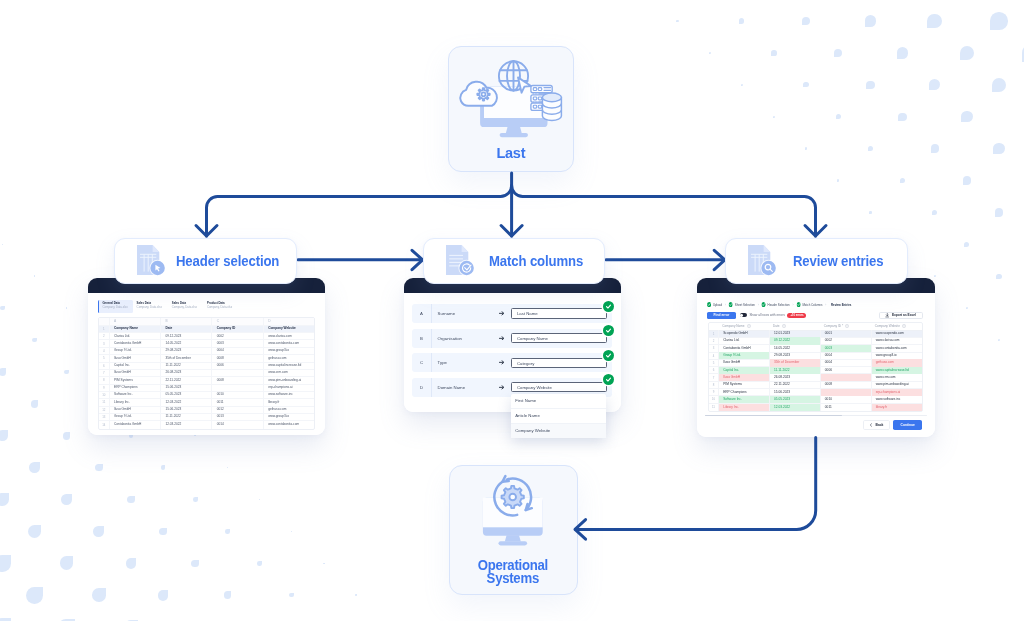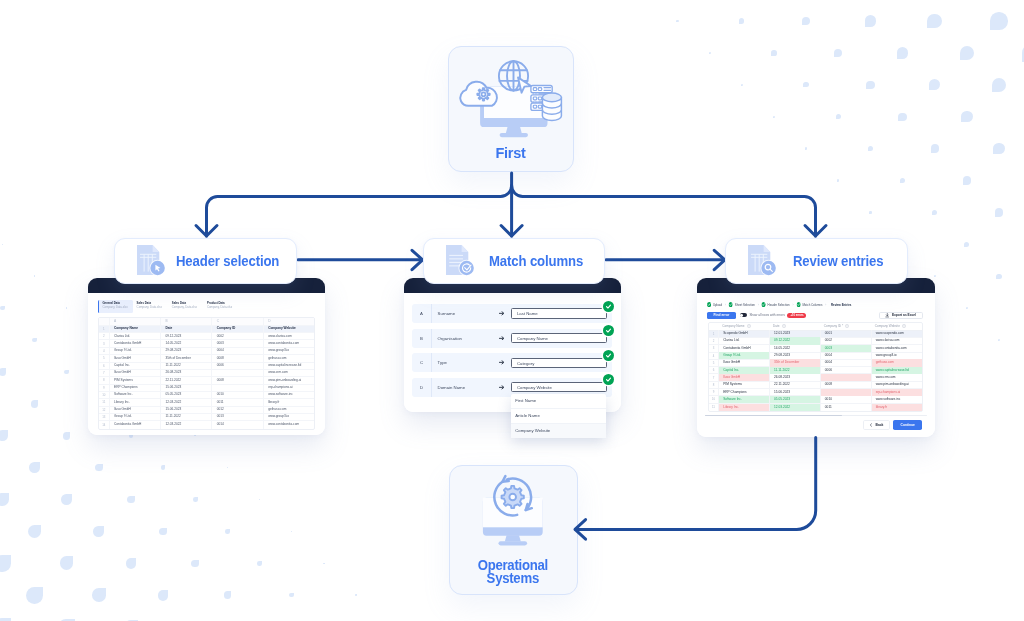--- a/index.html
+++ b/index.html
@@ -247,21 +247,21 @@
             </g>
           </g>
           <g fill="#fcfdff" stroke="#8aaceb" stroke-width="1.5">
             <path d="M83.4 37.4 v18.7 a9.5 4.3 0 0 0 19 0 v-18.7 z"></path>
             <ellipse cx="92.9" cy="37.4" rx="9.5" ry="4.3" fill="#e2ebfb"></ellipse>
             <path d="M83.4 43.6 a9.5 4.3 0 0 0 19 0" fill="none"></path>
             <path d="M83.4 49.9 a9.5 4.3 0 0 0 19 0" fill="none"></path>
           </g>
         </svg>
       </div>
-      <div class="cctitle" style="font-size: 15px; margin-top: 3px; line-height: 16px; transform: scaleX(0.97);">First</div>
+      <div class="cctitle" style="font-size: 15px; margin-top: 3px; line-height: 16px; transform: scaleX(0.97);">Last</div>
     </div>
     <div class="cornercard" style="left: 449px; top: 464.7px; width: 128.5px; height: 130px;">
       <div style="margin-top: 7px; height: 82px; display: flex; align-items: flex-start; justify-content: center; width: 100%; overflow: visible;">
         <svg viewBox="0 -4 94 92" width="94" height="92" style="margin-top: -4px; overflow: visible;">
           <g>
             <path d="M20.5 24.7 h52.6 a3.6 3.6 0 0 1 3.6 3.6 v30.8 a3.6 3.6 0 0 1 -3.6 3.6 h-52.6 a3.6 3.6 0 0 1 -3.6 -3.6 v-30.8 a3.6 3.6 0 0 1 3.6 -3.6 z" fill="#b8cdf6"></path>
             <rect x="16.9" y="24.7" width="59.8" height="29.6" fill="#fcfdff"></rect>
             <path d="M40.6 62.3 h12.4 l1.8 6.2 h-16 z" fill="#b8cdf6"></path>
             <rect x="32.5" y="68.2" width="28.6" height="4.3" rx="2.15" fill="#b8cdf6"></rect>
           </g>

